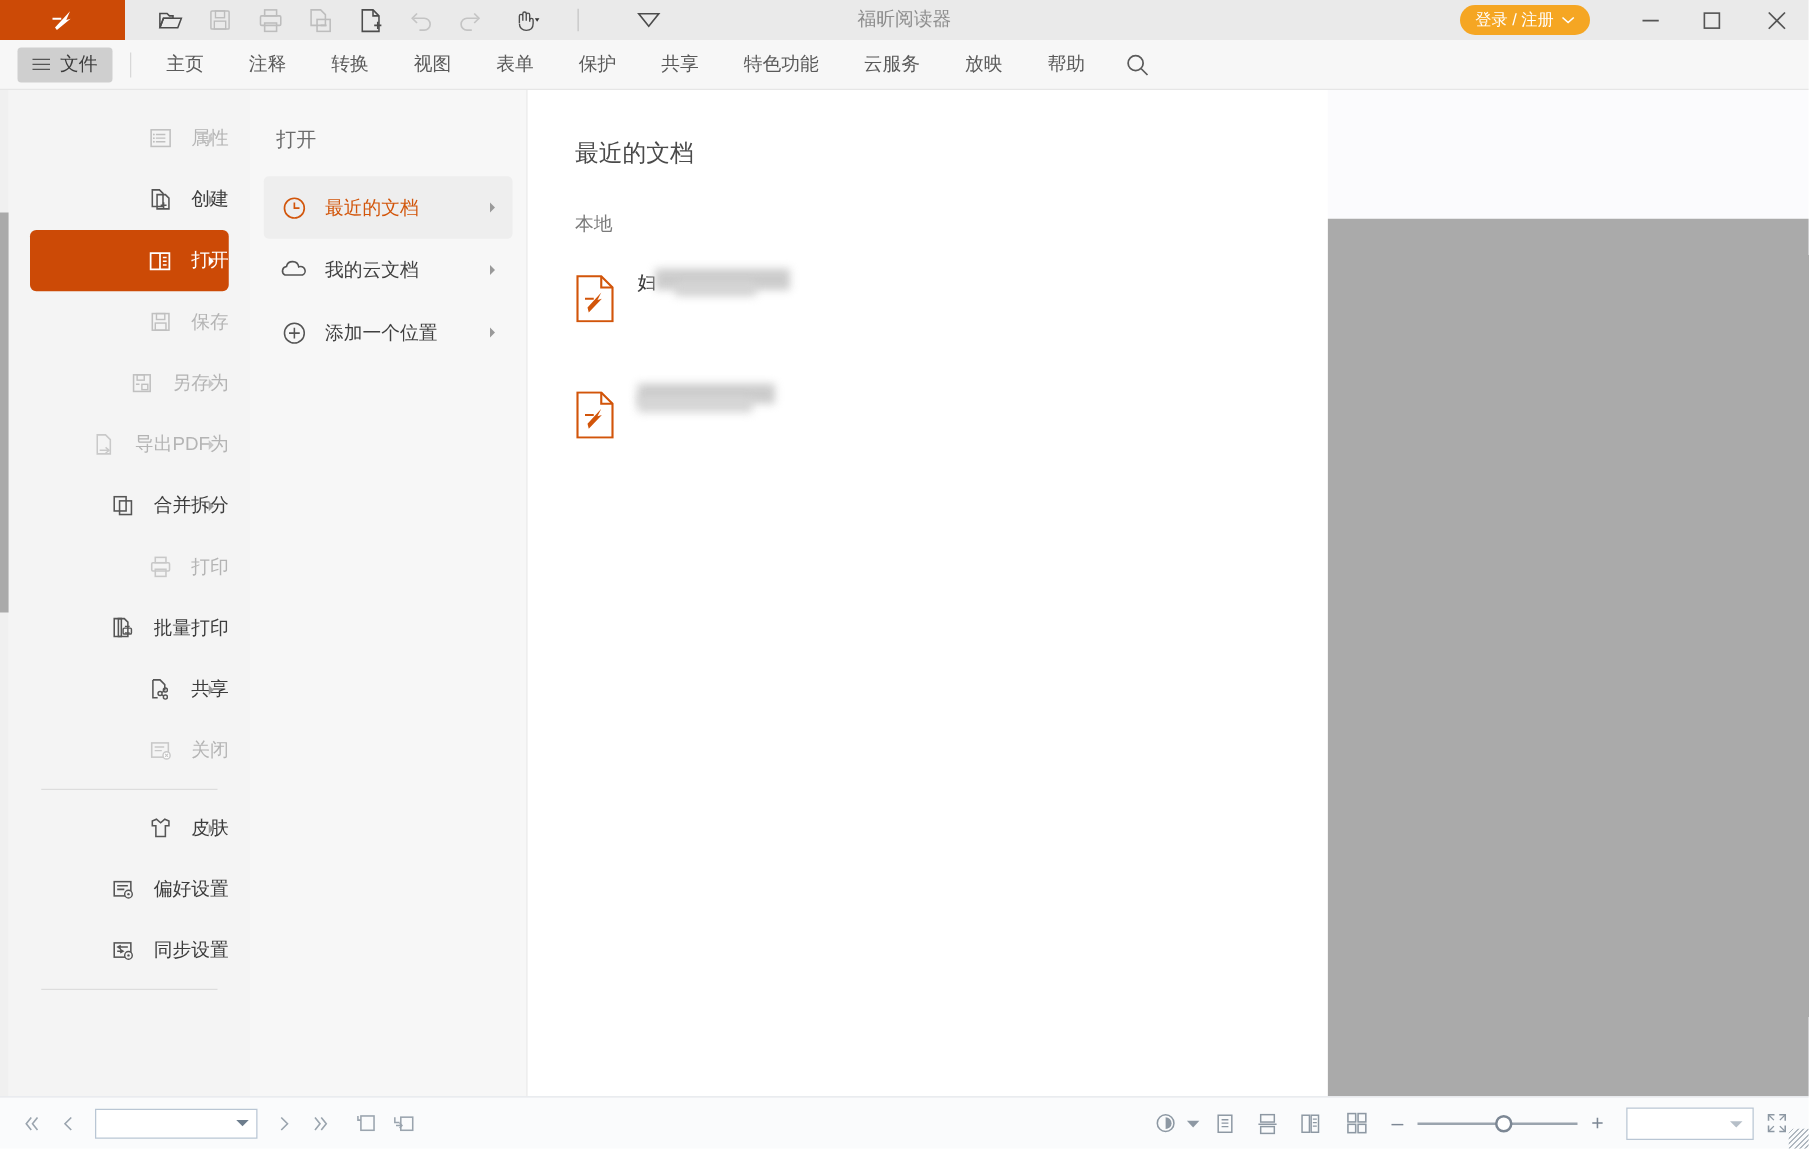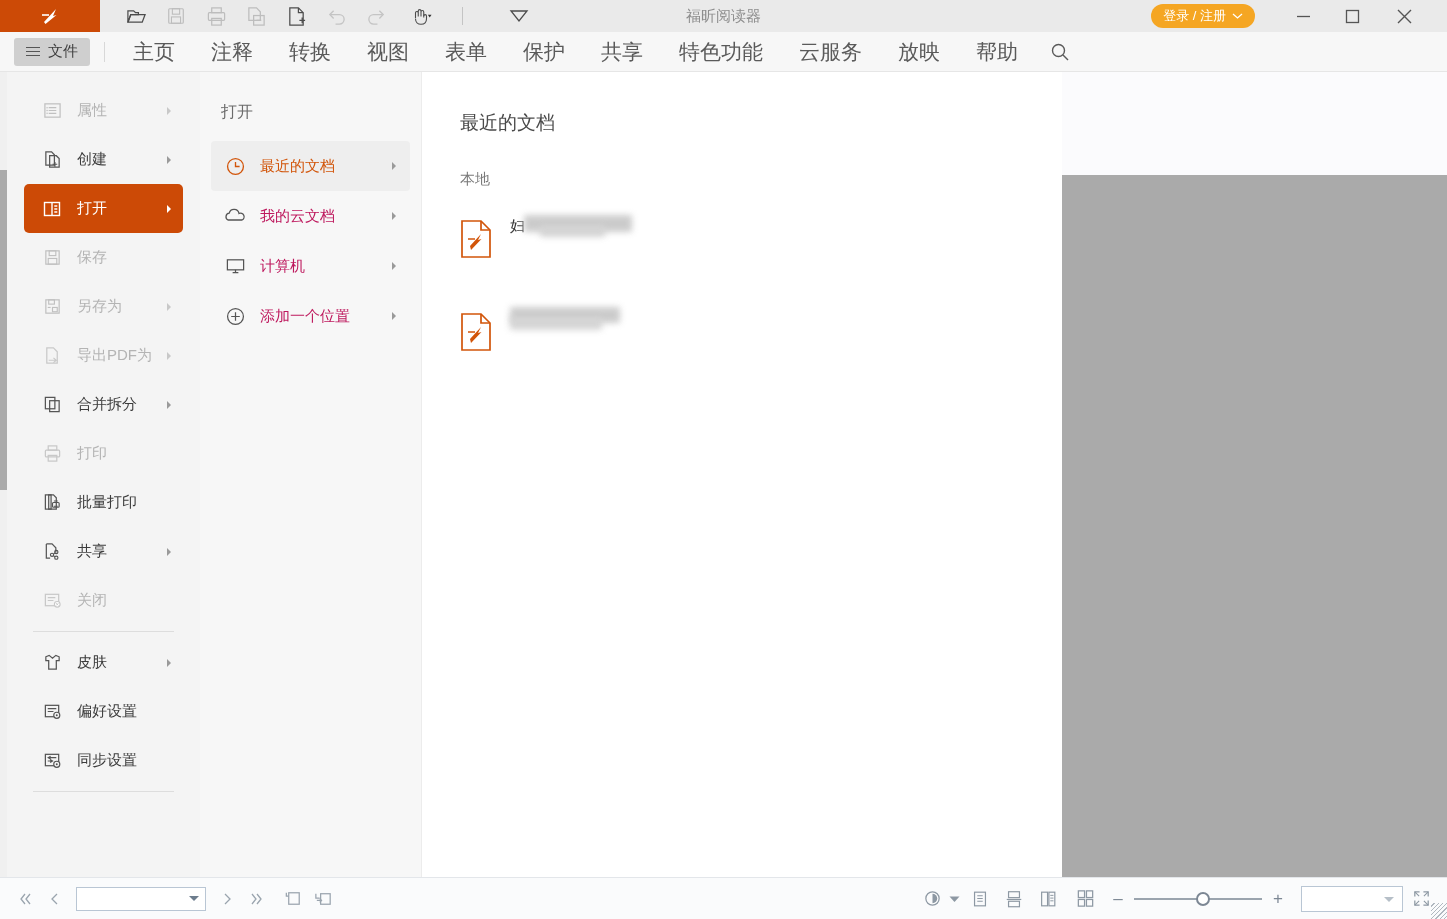--- a/index.html
+++ b/index.html
@@ -25,21 +25,21 @@
   .qat-btn {
     width: 24px; height: 24px; display: flex; align-items: center; justify-content: center;
     cursor: default;
   }
   .qat-sep { width: 1px; height: 18px; background: #c4c4c4; margin: 0 8px; }
   .title-text {
     position: absolute; left: 0; width: 1447px; text-align: center;
     font-size: 15px; color: #8d8d8d; line-height: 32px; pointer-events: none;
   }
   .tb-right {
-    position: absolute; right: 17px; top: 0; height: 32px;
+    position: absolute; right: 0; top: 0; height: 32px;
     display: flex; align-items: center; gap: 3px;
   }
   .login-pill {
     height: 24px; background: #f5a623; color: #fff; border-radius: 12px;
     font-size: 13px; display: flex; align-items: center; gap: 6px;
     padding: 0 12px; margin-right: 22px; cursor: default;
   }
   .win-btn {
     width: 46px; height: 32px; display: flex; align-items: center; justify-content: center;
   }
@@ -52,21 +52,21 @@
   }
   .file-tab {
     margin-left: 14px; height: 28px; background: #cfcfcf; border-radius: 3px;
     display: flex; align-items: center; gap: 8px; padding: 0 12px;
     font-size: 15px; color: #3d3d3d;
   }
   .hamburger { display: inline-flex; flex-direction: column; gap: 2.5px; }
   .hamburger i { display: block; width: 14px; height: 1.6px; background: #555; }
   .mb-sep { width: 1px; height: 20px; background: #d8d8d8; margin: 0 10px 0 14px; }
   .mtab {
-    font-size: 21px; color: #5a5a5a; padding: 0 18px; height: 40px;
+    font-size: 15px; color: #5a5a5a; padding: 0 18px; height: 40px;
     display: flex; align-items: center;
   }
   .search-ico { padding: 0 14px; display: flex; align-items: center; height: 40px; }
 
   
   .doc-canvas {
     position: absolute; left: 0; top: 72px; width: 1447px; height: 805px;
     background: #fbfbfd;
   }
   .doc-gray {
@@ -86,21 +86,21 @@
     position: absolute; left: 0; top: 98px; width: 7px; height: 320px; background: #aaaaaa;
   }
 
   
   .col1 {
     position: absolute; left: 7px; top: 0; width: 193px; height: 805px;
     background: #f4f4f4; padding-top: 14px;
   }
   .mi {
     position: relative; height: 49px; margin: 0 17px; border-radius: 5px;
-    display: flex; align-items: center; gap: 14px; padding-left: 17px;
+    display: flex; align-items: center; gap: 14px; padding-left: 17px; justify-content: flex-end;
   }
   .mi .lbl { font-size: 15px; color: #3c3c3c; }
   .mi.disabled .lbl { color: #b4b4b4; }
   .mi.active { background: #cc4a06; }
   .mi.active .lbl { color: #ffffff; }
   .mi .caret {
     position: absolute; right: 12px; width: 0; height: 0;
     border-left: 4.5px solid #9a9a9a; border-top: 4px solid transparent; border-bottom: 4px solid transparent;
   }
   .mi.disabled .caret { border-left-color: #c8c8c8; }
@@ -114,21 +114,21 @@
     background: #f7f7f7; border-right: 1px solid #ececec;
   }
   .col2 h3 {
     font-size: 16px; font-weight: normal; color: #6b6b6b; padding: 30px 0 0 21px;
   }
   .sub {
     position: relative; height: 50px; margin: 0 11px; border-radius: 4px;
     display: flex; align-items: center; gap: 13px; padding-left: 12px;
   }
   .sub:first-of-type { margin-top: 18px; }
-  .sub .lbl { font-size: 15px; color: #be185d; }
+  .sub .lbl { font-size: 15px; color: #404040; }
   .sub.selected { background: #eeeeee; }
   .sub.selected .lbl { color: #d2550a; }
   .sub .caret {
     position: absolute; right: 14px; width: 0; height: 0;
     border-left: 4.5px solid #9a9a9a; border-top: 4px solid transparent; border-bottom: 4px solid transparent;
   }
   .sub .ico { width: 24px; height: 24px; display: flex; align-items: center; justify-content: center; }
 
   
   .col3 {
@@ -520,30 +520,20 @@
       <div class="sub">
         <span class="ico">
           <svg width="22" height="22" viewBox="0 0 22 22">
               <path d="M4 15a3.6 3.6 0 0 1 1.2-6.8A5 5 0 0 1 15 8.5a3.4 3.4 0 0 1 3 6.5z" fill="none" stroke="#555" stroke-width="1.3"></path>
             </svg>
         </span>
         <span class="lbl">我的云文档</span>
         <span class="caret"></span>
       </div>
 
-      <div class="sub">
-        <span class="ico">
-          <svg width="21" height="21" viewBox="0 0 22 22">
-              <rect x="2.5" y="4" width="17" height="10.5" fill="none" stroke="#555" stroke-width="1.3"></rect>
-              <path d="M8 17.5h6M11 14.5v3" stroke="#555" stroke-width="1.3"></path>
-            </svg>
-        </span>
-        <span class="lbl">计算机</span>
-        <span class="caret"></span>
-      </div>
 
       <div class="sub">
         <span class="ico">
           <svg width="21" height="21" viewBox="0 0 22 22">
               <circle cx="11" cy="11" r="8.3" fill="none" stroke="#555" stroke-width="1.3"></circle>
               <path d="M6.5 11h9M11 6.5v9" stroke="#555" stroke-width="1.3"></path>
             </svg>
         </span>
         <span class="lbl">添加一个位置</span>
         <span class="caret"></span>

